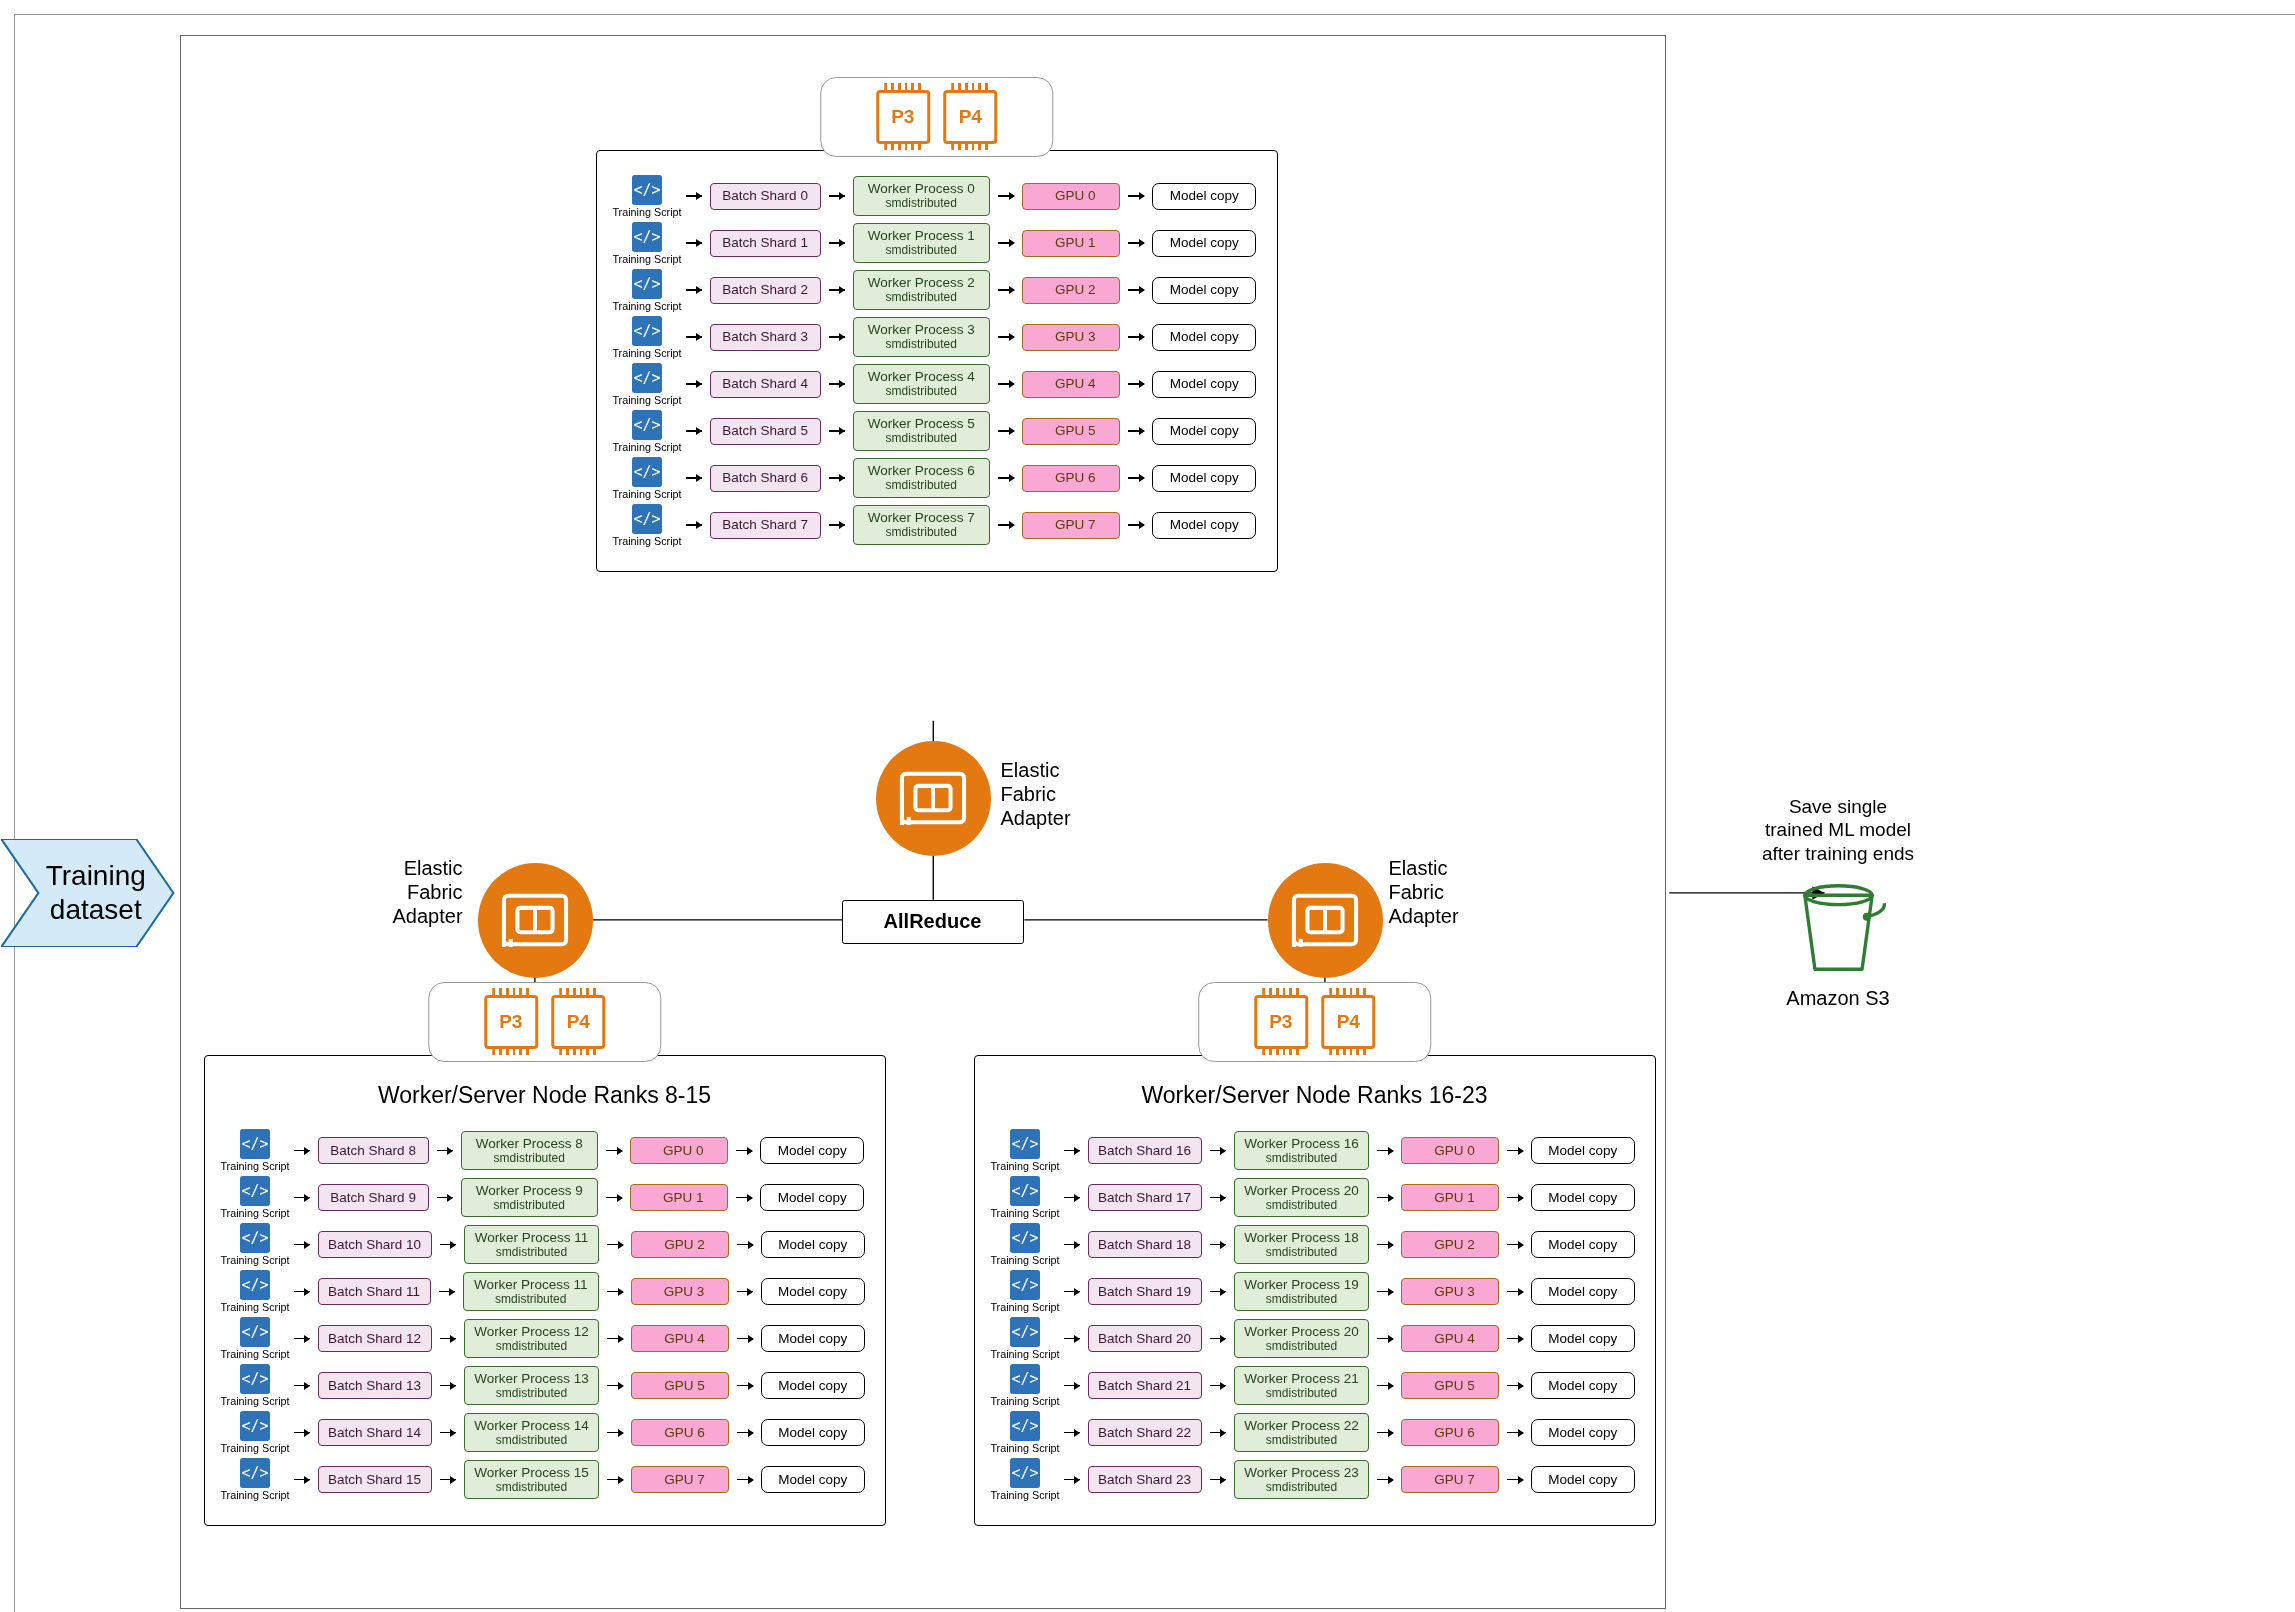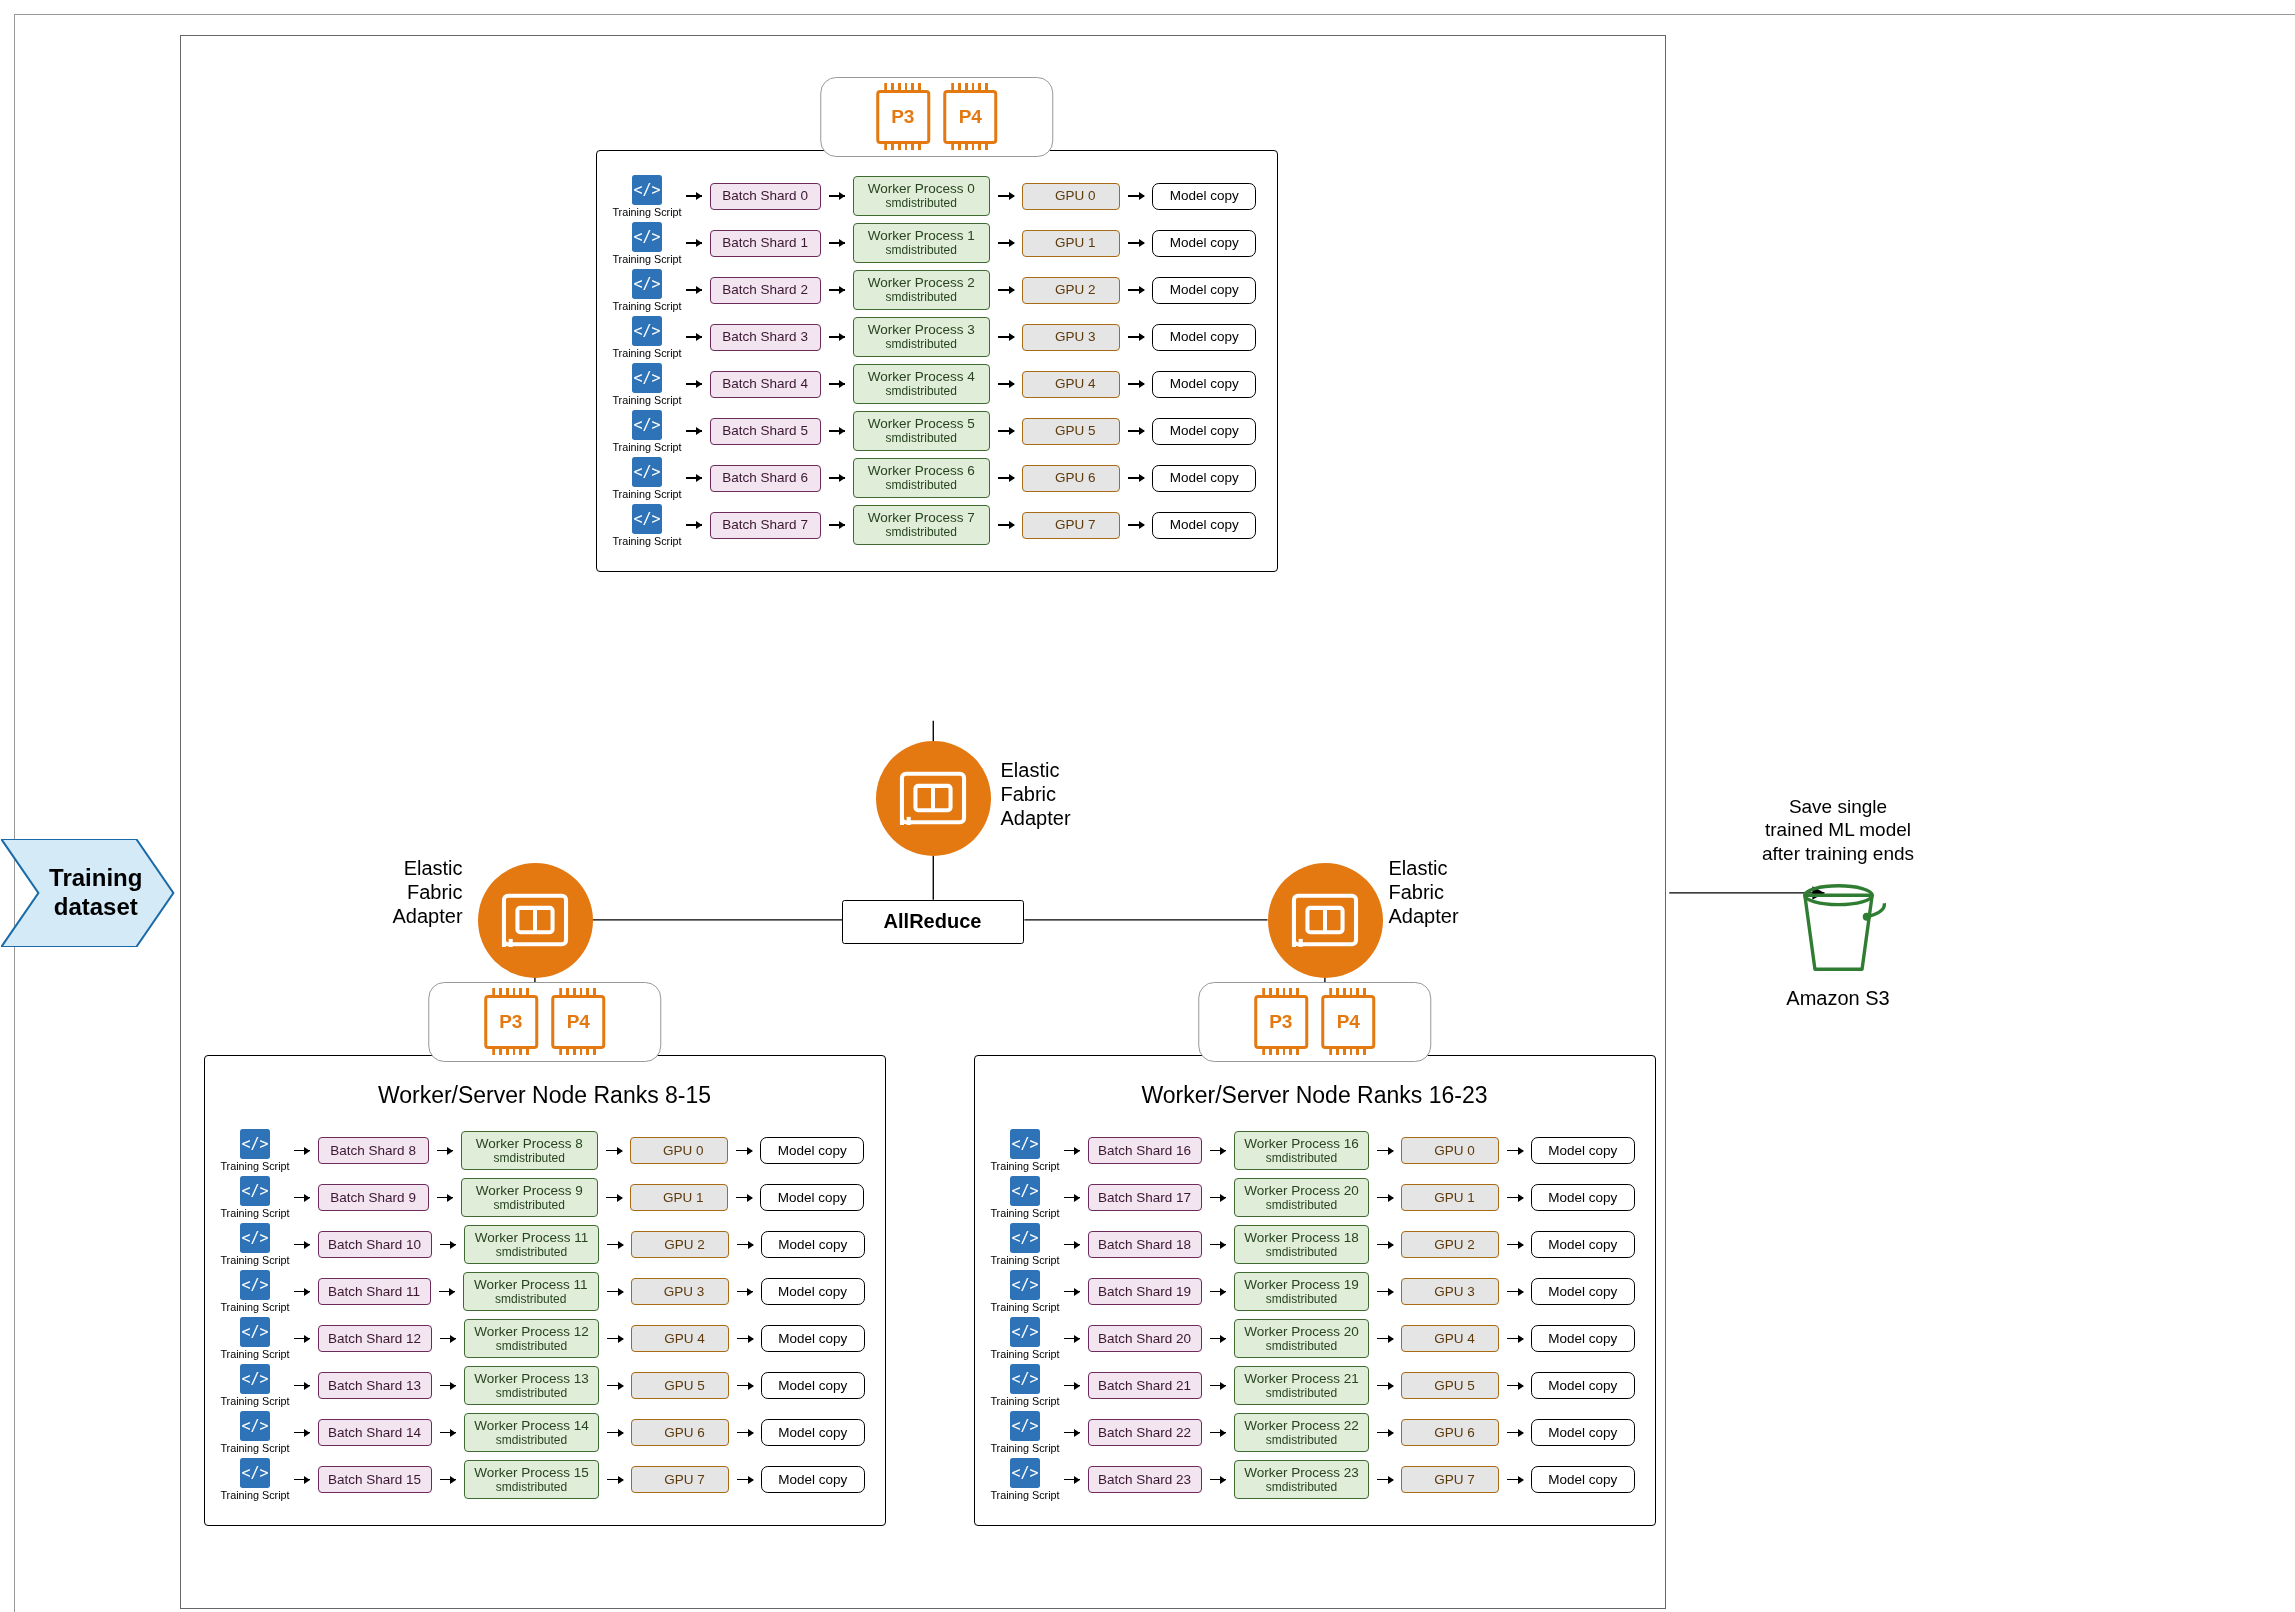--- a/index.html
+++ b/index.html
@@ -34,23 +34,22 @@
   .dataset {
     position: absolute;
     left: -13.5px;
     top: 824px;
     width: 176px;
     height: 108px;
     display: flex;
     align-items: center;
     justify-content: center;
     text-align: center;
-    font-size: 24px;
+    font-size: 28px;
     line-height: 1.2;
-    font-weight: bold;
   }
   .dataset svg { position: absolute; left:0; top:0; width:100%; height:100%; }
   .dataset span { position: relative; z-index:2; padding-left: 13.5px;}
 
   
   .node {
     position: absolute;
     border: 1.4px solid #000;
     border-radius: 4px;
     padding: 20px 20px 20px 20px;
@@ -134,21 +133,21 @@
     display:flex;
     flex-direction:column;
     align-items:center;
     justify-content:center;
     line-height:1.15;
     white-space: nowrap;
   }
   .pill-shard  { background:#f2e5f0; border-color:#6b2a5b; color:#3a1631; width:115px;}
   .pill-worker { background:#e0edd8; border-color:#3f6b33; color:#274420; width:142px;}
   .pill-worker .sub { font-size: 12px; }
-  .pill-gpu    { background:#e5e5e5; border-color:#a86a14; color:#5d3a0b; width:101px;padding-left:18px;}
+  .pill-gpu    { background:#f9a8d4; border-color:#a86a14; color:#5d3a0b; width:101px;padding-left:18px;}
   .pill-model  { background:#fff;    border-color:#000;    color:#000;    width:108px; border-radius: 6.8px;}
 
   
   .efa {
     position: absolute;
     width: 115px; height: 115px;
     background:#e47911;
     border-radius: 50%;
     display:flex; align-items:center; justify-content:center;
     color:#fff;

